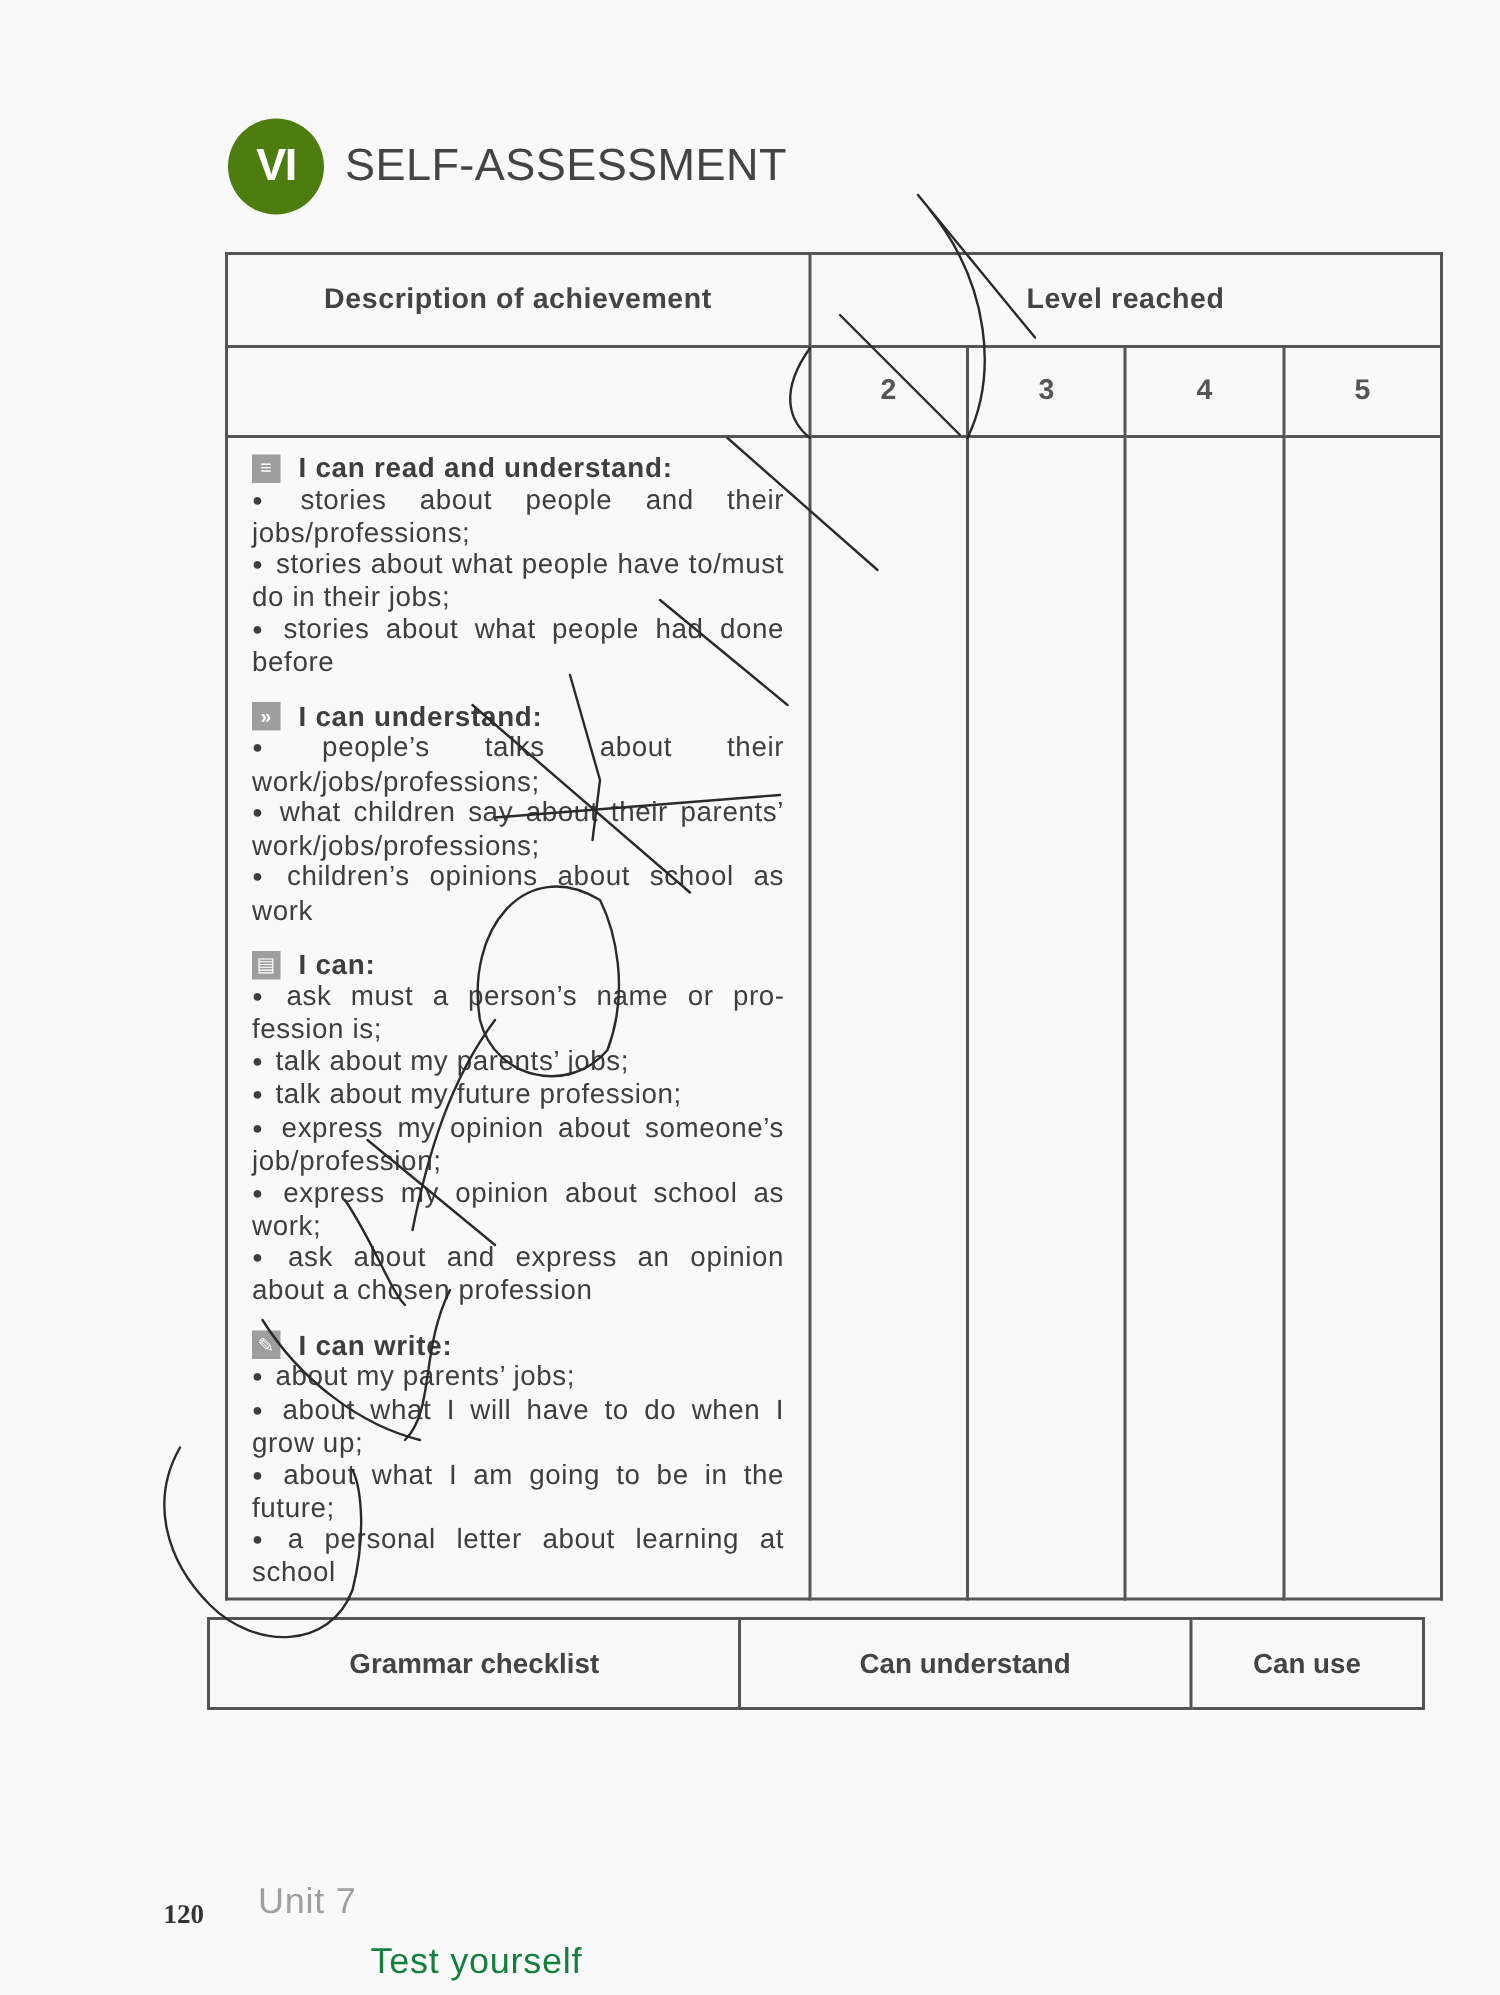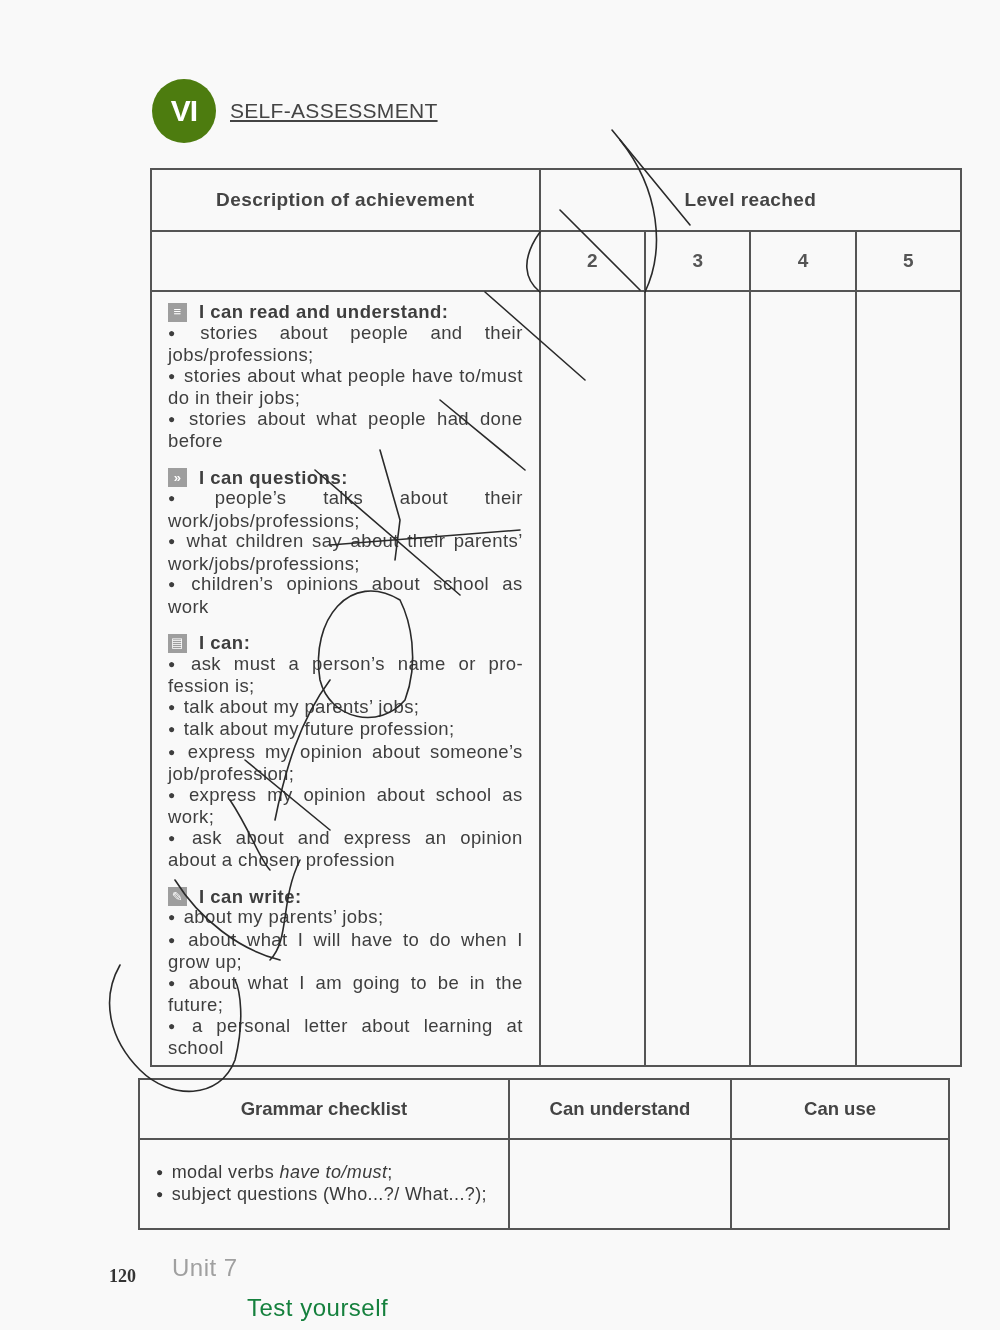--- a/index.html
+++ b/index.html
@@ -8,21 +8,21 @@
       background: #f9f9f9;
       font-family: "Liberation Sans", "DejaVu Sans", sans-serif;
       color: #3a3a3a;
     }
     .section-header { position: absolute; left: 152px; top: 79px; display: flex; align-items: center; }
     .roman-badge {
       width: 64px; height: 64px; border-radius: 50%; background: #4d7c0f;
       color: #fff; font-weight: bold; font-size: 30px; display: flex;
       align-items: center; justify-content: center; letter-spacing: -1px;
     }
-    .section-title { margin-left: 14px; font-size: 21px; color: #444; letter-spacing: 0.3px; text-decoration: underline; }
+    .section-title { margin-left: 14px; font-size: 30px; color: #444; letter-spacing: 0.3px; }
 
     table { border-collapse: collapse; position: absolute; padding-left: 40px; }
     td, th { border: 2px solid #555; padding: 0; }
 
     #main-table { left: 150px; top: 168px; width: 812px; }
     #main-table th { font-size: 19px; font-weight: bold; color: #444; height: 60px; letter-spacing: 0.4px; }
     #main-table .level-cell { text-align: center; font-size: 19px; font-weight: bold; color: #555; height: 58px; width: 104px; }
     #main-table .desc-col { width: 388px; }
     .desc-cell { vertical-align: top; padding: 10px 16px 6px 16px !important; font-size: 18.5px; line-height: 20.5px; color: #3e3e3e; }
     .group { margin-bottom: 16px; }
@@ -75,21 +75,21 @@
           <span class="skill-icon">≡</span>
           <span>I can read and understand:</span>
         </div>
         <div class="item">stories about people and their jobs/professions;</div>
         <div class="item">stories about what people have to/must do in their jobs;</div>
         <div class="item">stories about what people had done before</div>
       </div>
       <div class="group">
         <div class="group-head">
           <span class="skill-icon">»</span>
-          <span>I can questions:</span>
+          <span>I can understand:</span>
         </div>
         <div class="item">people’s talks about their work/jobs/professions;</div>
         <div class="item">what children say about their par­ents’ work/jobs/professions;</div>
         <div class="item">children’s opinions about school as work</div>
       </div>
       <div class="group">
         <div class="group-head">
           <span class="skill-icon">▤</span>
           <span>I can:</span>
         </div>
@@ -119,28 +119,20 @@
 </tbody>
   </table>
 
 <table id="grammar-table">
   <tbody>
       <tr>
     <th>Grammar checklist</th>
     <th>Can understand</th>
     <th>Can use</th>
   </tr>
-  <tr>
-    <td class="g-desc">
-      <div class="item"><span>modal verbs </span><i>have to/must</i><span>;</span></div>
-      <div class="item"><span>subject questions (Who...?/ What...?);</span></div>
-    </td>
-    <td class="g-col"></td>
-    <td class="g-col"></td>
-  </tr>
 </tbody>
   </table>
 
 <div class="page-number">120</div>
 <div class="unit-label">Unit 7</div>
 <div class="unit-subtitle">Test yourself</div>
 
 <svg class="scribble" viewBox="0 0 1000 1330">
   <g fill="none" stroke="#2a2a2a" stroke-width="1.6" stroke-linecap="round">
     <path d="M612 130 L690 225"></path>

